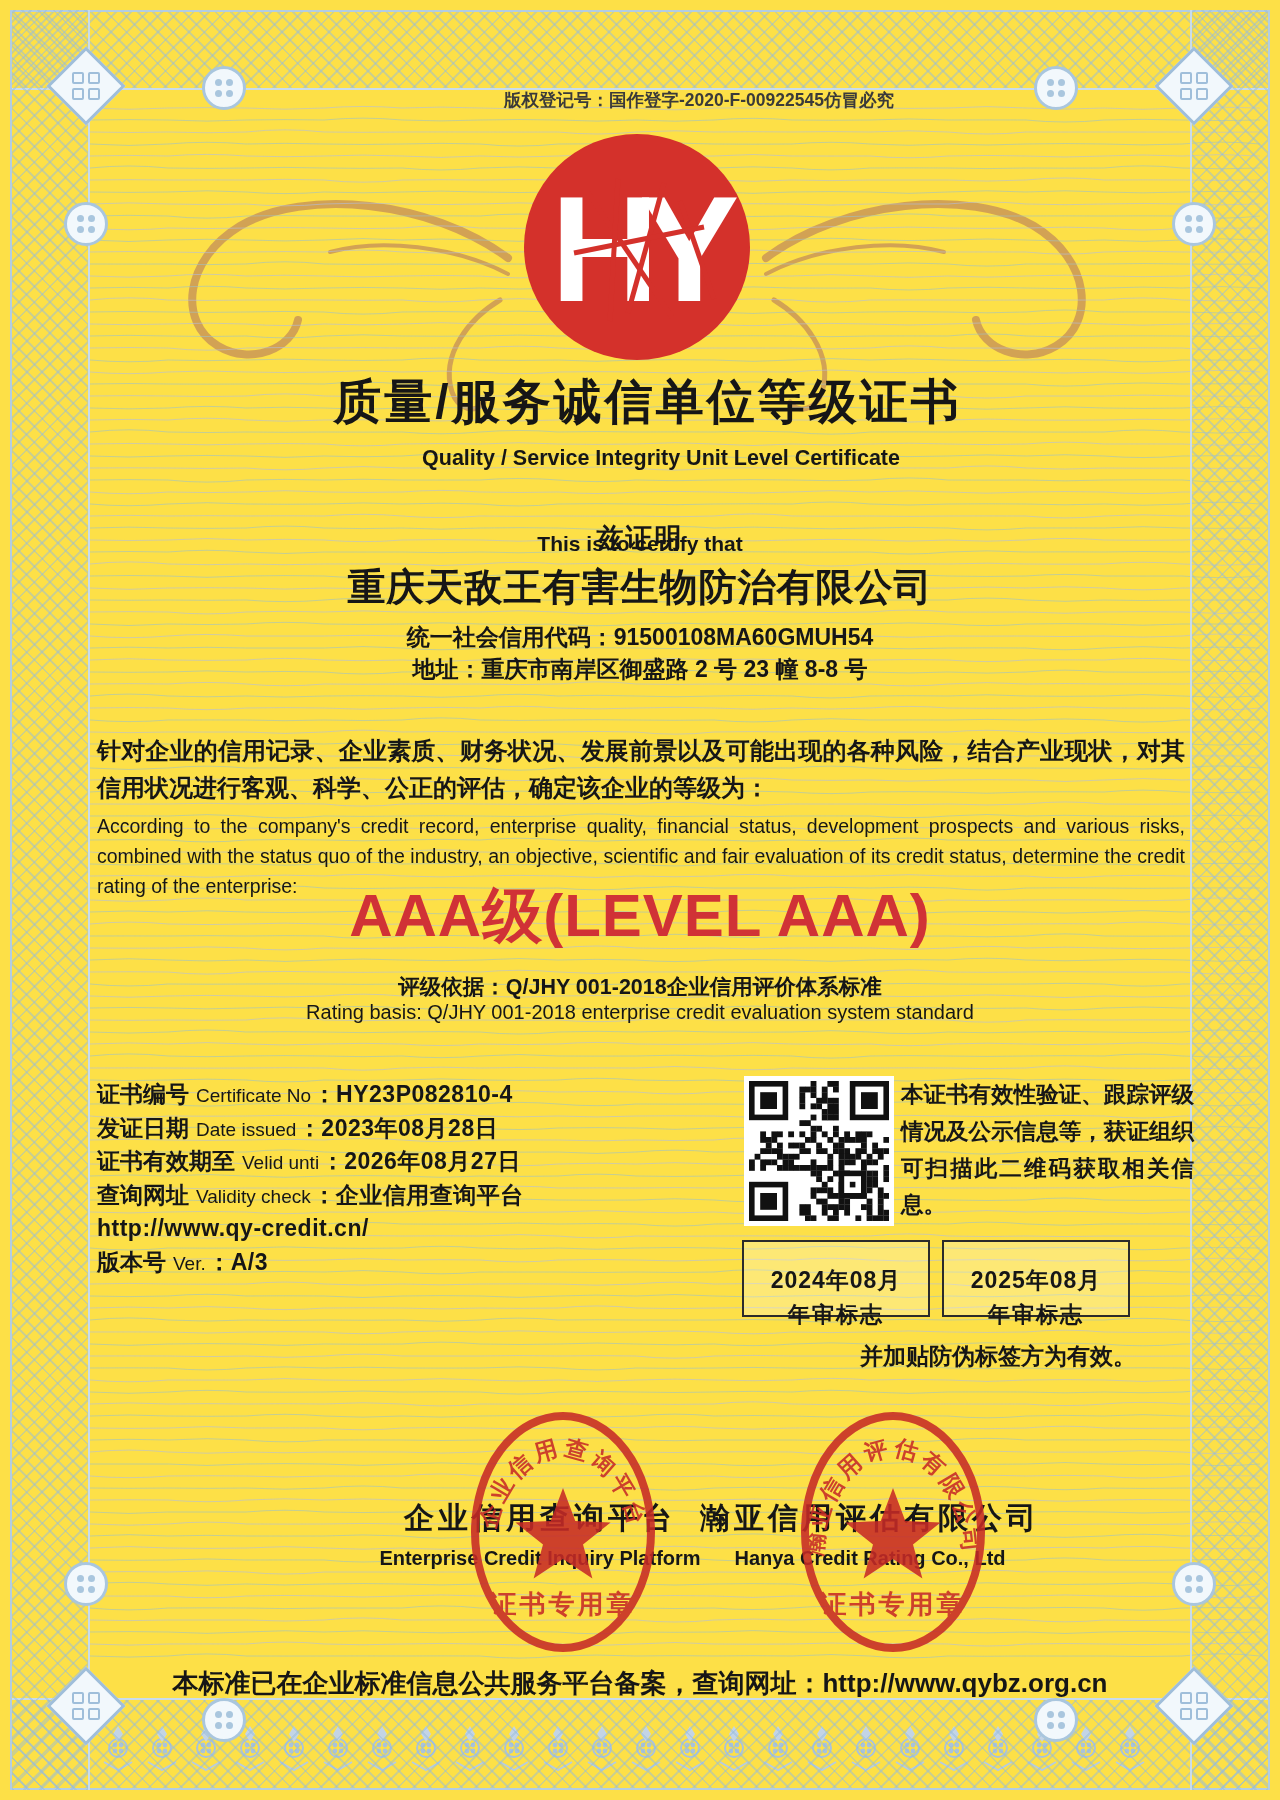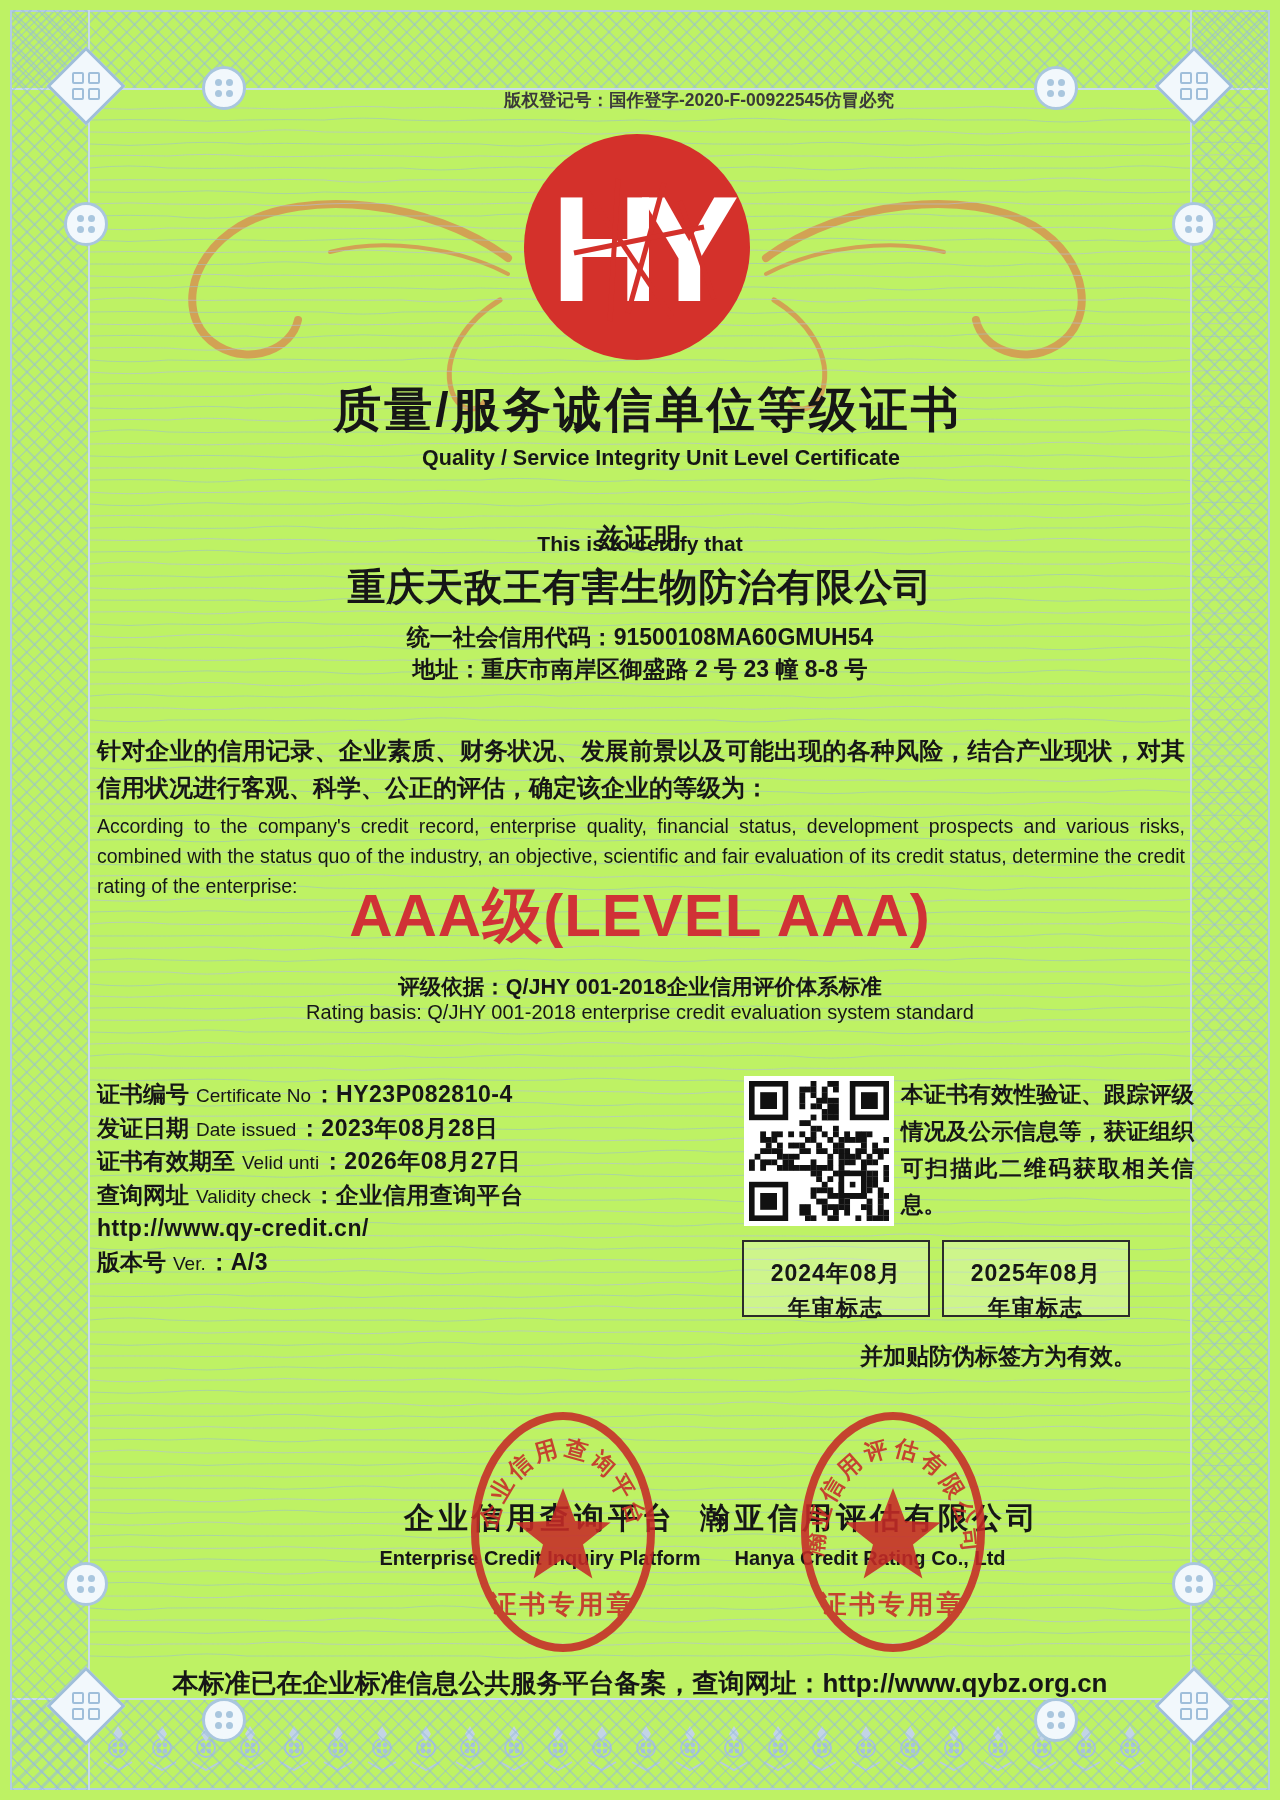--- a/index.html
+++ b/index.html
@@ -1,16 +1,16 @@
 <!DOCTYPE html>
 <html><head>
 <meta charset="utf-8">
 <style>
   html,body{margin:0;padding:0;background:#fff;}
-  .page{position:relative;width:1280px;height:1800px;background:#bef264;overflow:hidden;
+  .page{position:relative;width:1280px;height:1800px;background:#fde047;overflow:hidden;
         font-family:"Liberation Sans","DejaVu Sans",sans-serif;color:#161616;}
   .abs{position:absolute;}
   svg.deco,svg.stamps{position:absolute;left:0;top:0;width:1280px;height:1800px;pointer-events:none;}
   svg.deco{z-index:1;}
   .band{position:absolute;z-index:2;background:
     repeating-linear-gradient(45deg,rgba(150,188,218,.45) 0 2px,transparent 2px 11px),
     repeating-linear-gradient(-45deg,rgba(150,188,218,.45) 0 2px,transparent 2px 11px);}
   .band.top{left:10px;right:10px;top:10px;height:76px;border-top:2px solid #b3cde2;border-bottom:2px solid #c9dcec;}
   .band.bottom{left:10px;right:10px;bottom:10px;height:88px;border-bottom:2px solid #b3cde2;border-top:2px solid #c9dcec;}
   .band.left{left:10px;top:10px;bottom:10px;width:76px;border-left:2px solid #b3cde2;border-right:2px solid #c9dcec;}
@@ -42,21 +42,21 @@
   .basis-en{top:1001px;font-size:20px;font-weight:500;}
   .details{top:1078px;left:97px;font-size:23px;}
   .details .row{height:33.5px;line-height:33.5px;white-space:nowrap;}
   .dl-zh{font-weight:700;}
   .dl-en{font-size:19px;font-weight:500;margin:0 2px 0 7px;}
   .dl-sep{font-weight:700;}
   .dl-val{font-weight:600;letter-spacing:.5px;}
   .qr-wrap{left:744px;top:1076px;width:150px;height:150px;background:#fff;padding:5px;box-sizing:border-box;}
   .qr-note{left:901px;top:1077px;width:293px;font-size:22.5px;font-weight:600;line-height:36.8px;text-align:justify;}
   .annual-boxes{left:742px;top:1240px;display:flex;gap:12px;}
-  .abox{width:188px;height:77px;border:2.5px solid #2b2b2b;text-align:center;padding-top:16px;
+  .abox{width:188px;height:77px;border:2.5px solid #2b2b2b;text-align:center;padding-top:23px;
     box-sizing:border-box;background:rgba(255,255,255,.25);}
   .abox-period{font-size:23px;font-weight:600;letter-spacing:1px;}
   .abox-label{font-size:22px;font-weight:600;margin-top:4px;letter-spacing:2px;}
   .sup-note{left:640px;top:1336px;width:496px;text-align:right;font-size:23px;font-weight:600;line-height:40px;}
   .issuer{position:absolute;text-align:center;width:444px;}
   .issuer.left-col{left:318px;top:1498px;}
   .issuer.right-col{left:648px;top:1498px;}
   .iss-zh{font-size:30px;font-weight:700;letter-spacing:4px;}
   .iss-en{font-size:20px;font-weight:600;margin-top:8px;}
   .footer-line{top:1666px;font-size:26px;font-weight:700;}
@@ -544,21 +544,21 @@
       <text x="113" y="170" text-anchor="middle" font-size="150" letter-spacing="-20" class="logo-letters">HY</text>
       <g stroke="#d4312b" stroke-width="5">
         <path d="M66 62 L150 186"></path>
           <path d="M96 48 L88 190"></path>
           <path d="M142 52 L106 182"></path>
         <path d="M158 70 L192 168"></path>
           <path d="M52 122 L182 96"></path>
       </g>
     </svg>
 
-    <h1 class="abs center title-zh" style="margin:12px;padding-left:15px;">质量/服务诚信单位等级证书</h1>
+    <h1 class="abs center title-zh" style="margin:4px;padding-left:15px;">质量/服务诚信单位等级证书</h1>
     <div class="abs center title-en">Quality / Service Integrity Unit Level Certificate</div>
 
     <div class="abs center certify-zh">兹证明</div>
     <div class="abs center company">重庆天敌王有害生物防治有限公司</div>
 
     <div class="abs center certify-en">This is to certify that</div>
     <div class="abs center code-line">统一社会信用代码：91500108MA60GMUH54</div>
     <div class="abs center addr-line">地址：重庆市南岸区御盛路 2 号 23 幢 8-8 号</div>
 
     <div class="abs intro">

